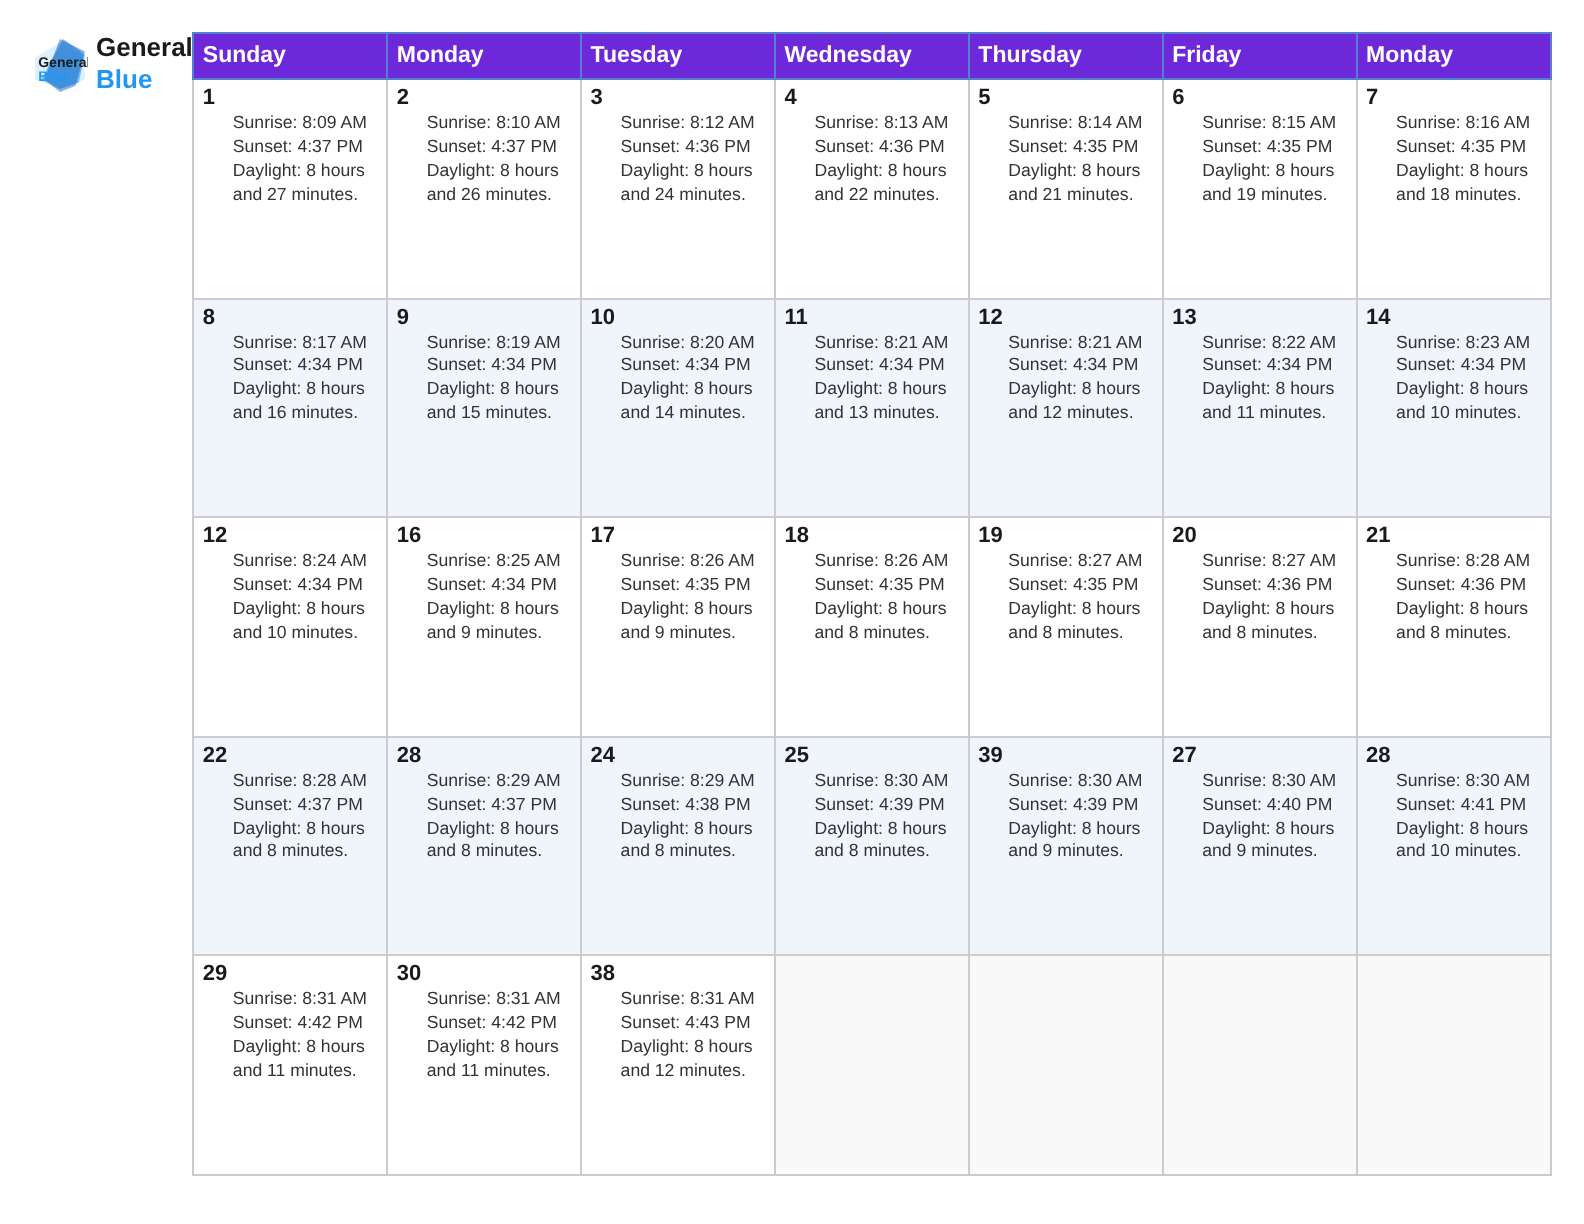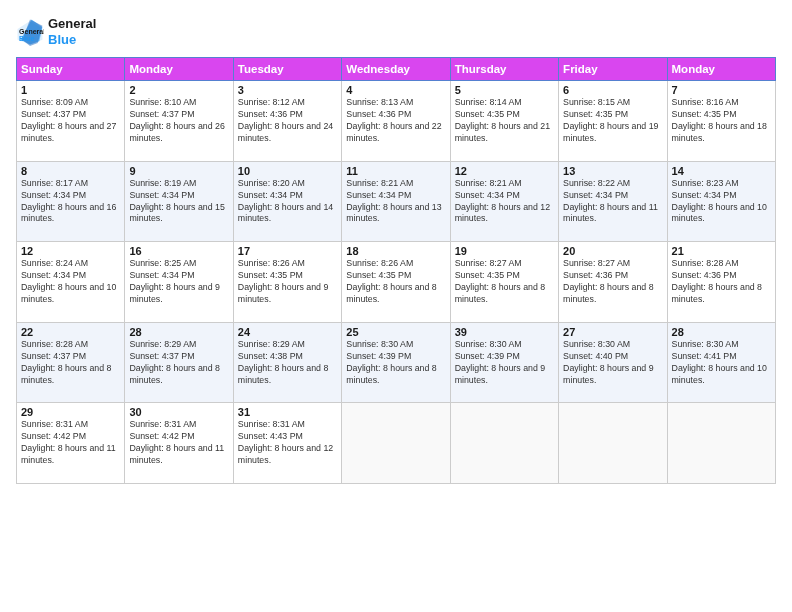--- a/index.html
+++ b/index.html
@@ -5,24 +5,24 @@
     * { margin: 0; padding: 0; box-sizing: border-box; }
     body {
       width: 792px;
       height: 612px;
       font-family: Arial, sans-serif;
       background: #fff;
       overflow: hidden;
     }
     .page {
       width: 792px;
-      height: 484px;
+      height: 588px;
       padding: 16px 16px 0 16px;
       display: flex;
-      flex-direction: column;
+      flex-direction: row;
     }
     .header {
       display: flex;
       justify-content: space-between;
       align-items: flex-start;
       margin-bottom: 10px;
     }
     .logo {
       display: flex;
       align-items: center;
@@ -52,21 +52,21 @@
       color: #555;
     }
     .calendar {
       flex: 1;
       border: 1px solid #ccc;
       border-collapse: collapse;
       width: 100%;
       table-layout: fixed;
     }
     .calendar th {
-      background: #d946ef;
+      background: #6d28d9;
       color: #fff;
       font-size: 11.5px;
       font-weight: bold;
       padding: 5px 4px;
       text-align: left;
       border: 1px solid #5580d0;
     }
     .calendar td {
       border: 1px solid #ccc;
       vertical-align: top;
@@ -82,20 +82,21 @@
       font-size: 11px;
       font-weight: bold;
       color: #1a1a1a;
       display: block;
       margin-bottom: 1px;
     }
     .cell-text {
       font-size: 8.8px;
       line-height: 1.35;
       color: #333;
+      margin-left: 15px;
     }
     .empty-cell {
       background: #f9f9f9 !important;
     }
   </style>
 </head>
 <body>
 
 <div class="page">
   <div class="header">
@@ -254,21 +255,21 @@
         <tr>
           <td>
             <span class="day-num">29</span>
             <div class="cell-text">Sunrise: 8:31 AM<br>Sunset: 4:42 PM<br>Daylight: 8 hours and 11 minutes.</div>
           </td>
           <td>
             <span class="day-num">30</span>
             <div class="cell-text">Sunrise: 8:31 AM<br>Sunset: 4:42 PM<br>Daylight: 8 hours and 11 minutes.</div>
           </td>
           <td>
-            <span class="day-num">31</span>
+            <span class="day-num">38</span>
             <div class="cell-text">Sunrise: 8:31 AM<br>Sunset: 4:43 PM<br>Daylight: 8 hours and 12 minutes.</div>
           </td>
           <td class="empty-cell"></td>
           <td class="empty-cell"></td>
           <td class="empty-cell"></td>
           <td class="empty-cell"></td>
         </tr>
       </tbody>
   </table>
 </div>

